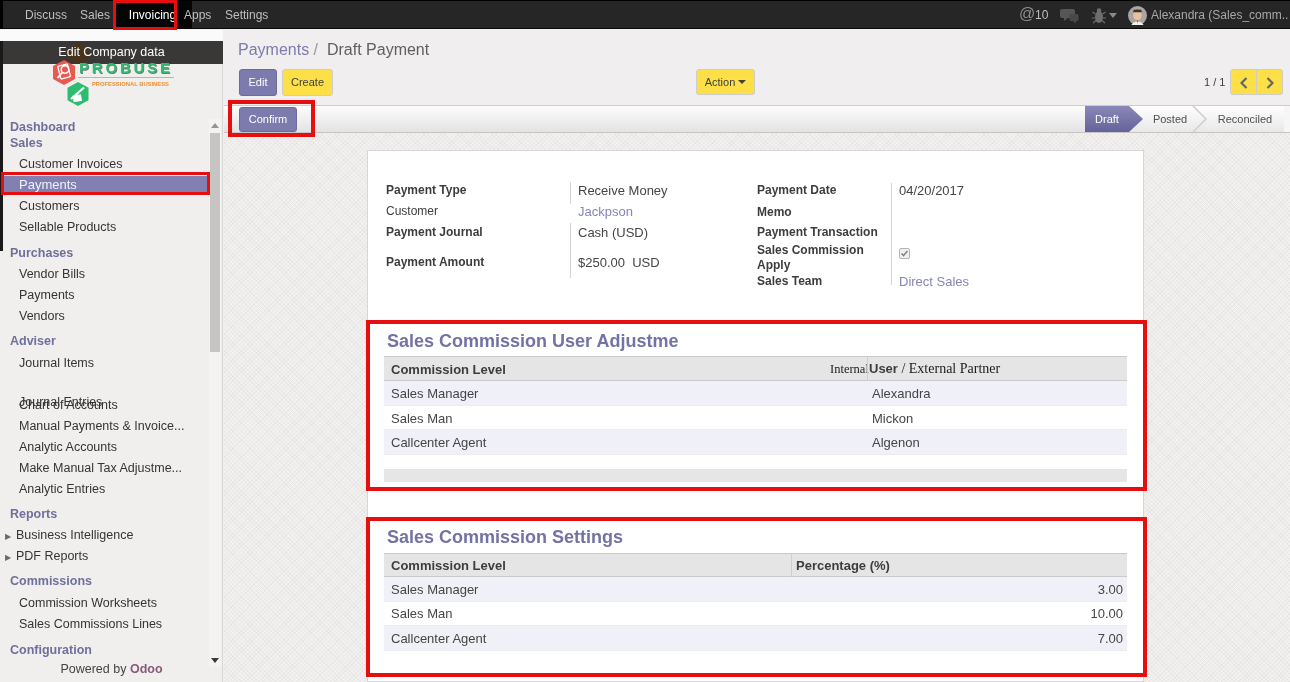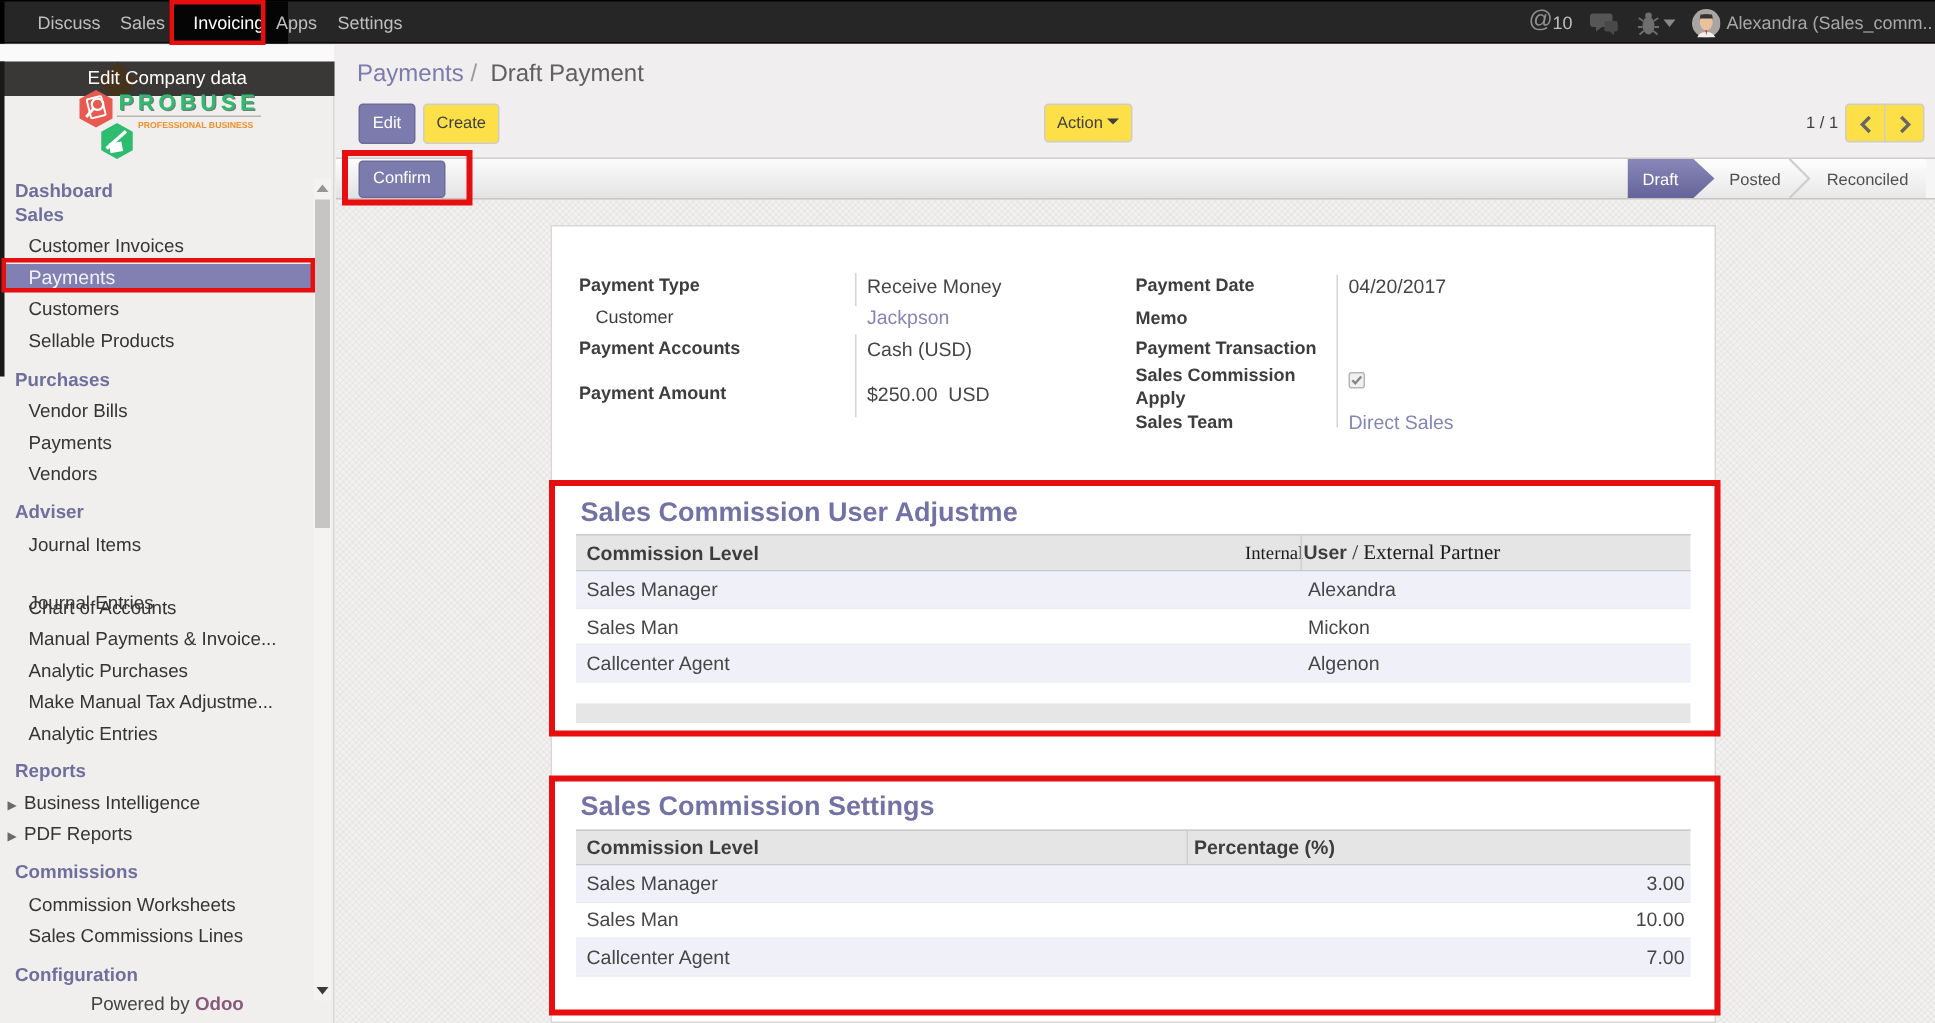--- a/index.html
+++ b/index.html
@@ -126,21 +126,21 @@
   <div class="sbitem" style="top:190px;">Sellable Products</div>
   <div class="sbsec" style="top:216px;">Purchases</div>
   <div class="sbitem" style="top:237px;">Vendor Bills</div>
   <div class="sbitem" style="top:258px;">Payments</div>
   <div class="sbitem" style="top:279px;">Vendors</div>
   <div class="sbsec" style="top:304px;">Adviser</div>
   <div class="sbitem" style="top:326px;">Journal Items</div>
   <div class="sbitem" style="top:365px;">Journal Entries</div>
   <div class="sbitem" style="top:368px;">Chart of Accounts</div>
   <div class="sbitem" style="top:389px;">Manual Payments &amp; Invoice...</div>
-  <div class="sbitem" style="top:410px;">Analytic Purchases</div>
+  <div class="sbitem" style="top:410px;">Analytic Accounts</div>
   <div class="sbitem" style="top:431px;">Make Manual Tax Adjustme...</div>
   <div class="sbitem" style="top:452px;">Analytic Entries</div>
   <div class="sbsec" style="top:477px;">Reports</div>
   <div class="caret" style="top:502px;">▶</div>
   <div class="sbitem" style="top:498px;left:16px;">Business Intelligence</div>
   <div class="caret" style="top:523px;">▶</div>
   <div class="sbitem" style="top:519px;left:16px;">PDF Reports</div>
   <div class="sbsec" style="top:544px;">Commissions</div>
   <div class="sbitem" style="top:566px;">Commission Worksheets</div>
   <div class="sbitem" style="top:587px;">Sales Commissions Lines</div>
@@ -187,22 +187,22 @@
     <path d="M108 0 l13 13 -13 13" fill="none" stroke="#cfcdcd" stroke-width="1.5"></path>
     <path d="M0 0 h44 l14 13 -14 13 h-44 z" fill="url(#gsel)"></path>
     <text x="22" y="17" text-anchor="middle" font-size="11" fill="#fff" font-family="Liberation Sans">Draft</text>
     <text x="85" y="17" text-anchor="middle" font-size="11" fill="#4f4f4f" font-family="Liberation Sans">Posted</text>
     <text x="160" y="17" text-anchor="middle" font-size="11" fill="#4f4f4f" font-family="Liberation Sans">Reconciled</text>
   </svg>
 
   <div id="sheet">
 
     <div class="lbl" style="left:18px;top:32px;">Payment Type</div>
-    <div class="lbln" style="left:18px;top:53px;margin-left:11px;">Customer</div>
-    <div class="lbl" style="left:18px;top:74px;">Payment Accounts</div>
+    <div class="lbln" style="left:18px;top:53px;">Customer</div>
+    <div class="lbl" style="left:18px;top:74px;">Payment Journal</div>
     <div class="lbl" style="left:18px;top:104px;">Payment Amount</div>
     <div class="vline" style="left:202px;top:31px;height:22px;"></div>
     <div class="vline" style="left:202px;top:72px;height:55px;"></div>
     <div class="val" style="left:210px;top:32px;">Receive Money</div>
     <div class="val" style="left:210px;top:53px;"><a class="flink">Jackpson</a></div>
     <div class="val" style="left:210px;top:74px;">Cash (USD)</div>
     <div class="val" style="left:210px;top:104px;">$250.00&nbsp; USD</div>
 
     <div class="lbl" style="left:389px;top:32px;">Payment Date</div>
     <div class="lbl" style="left:389px;top:54px;">Memo</div>

